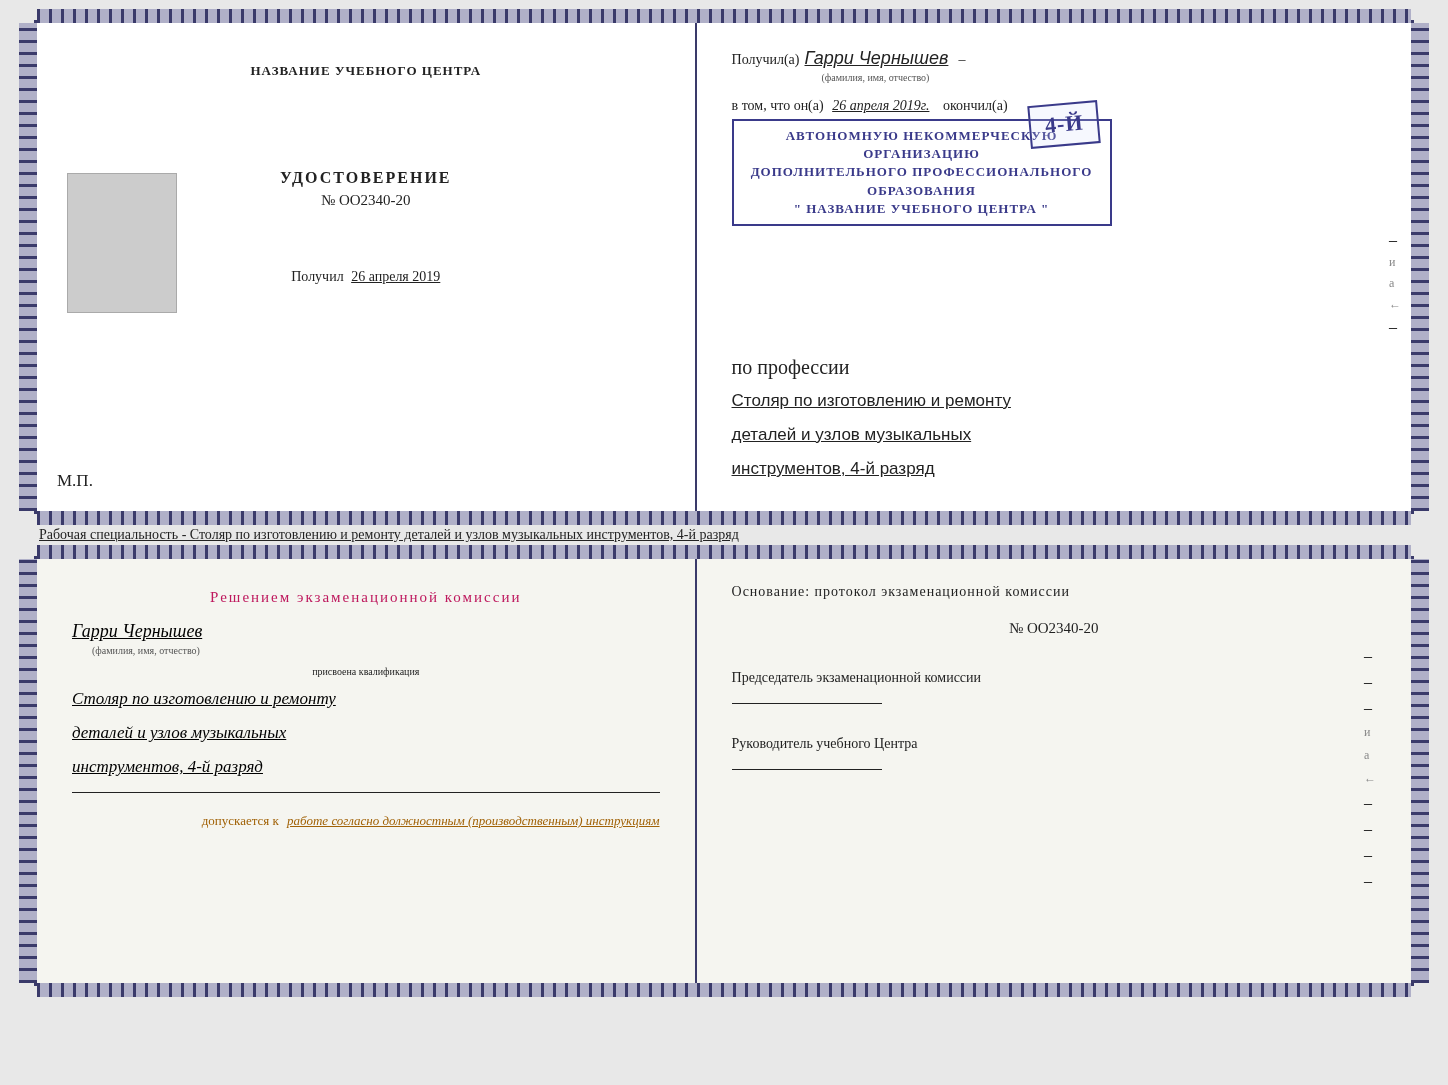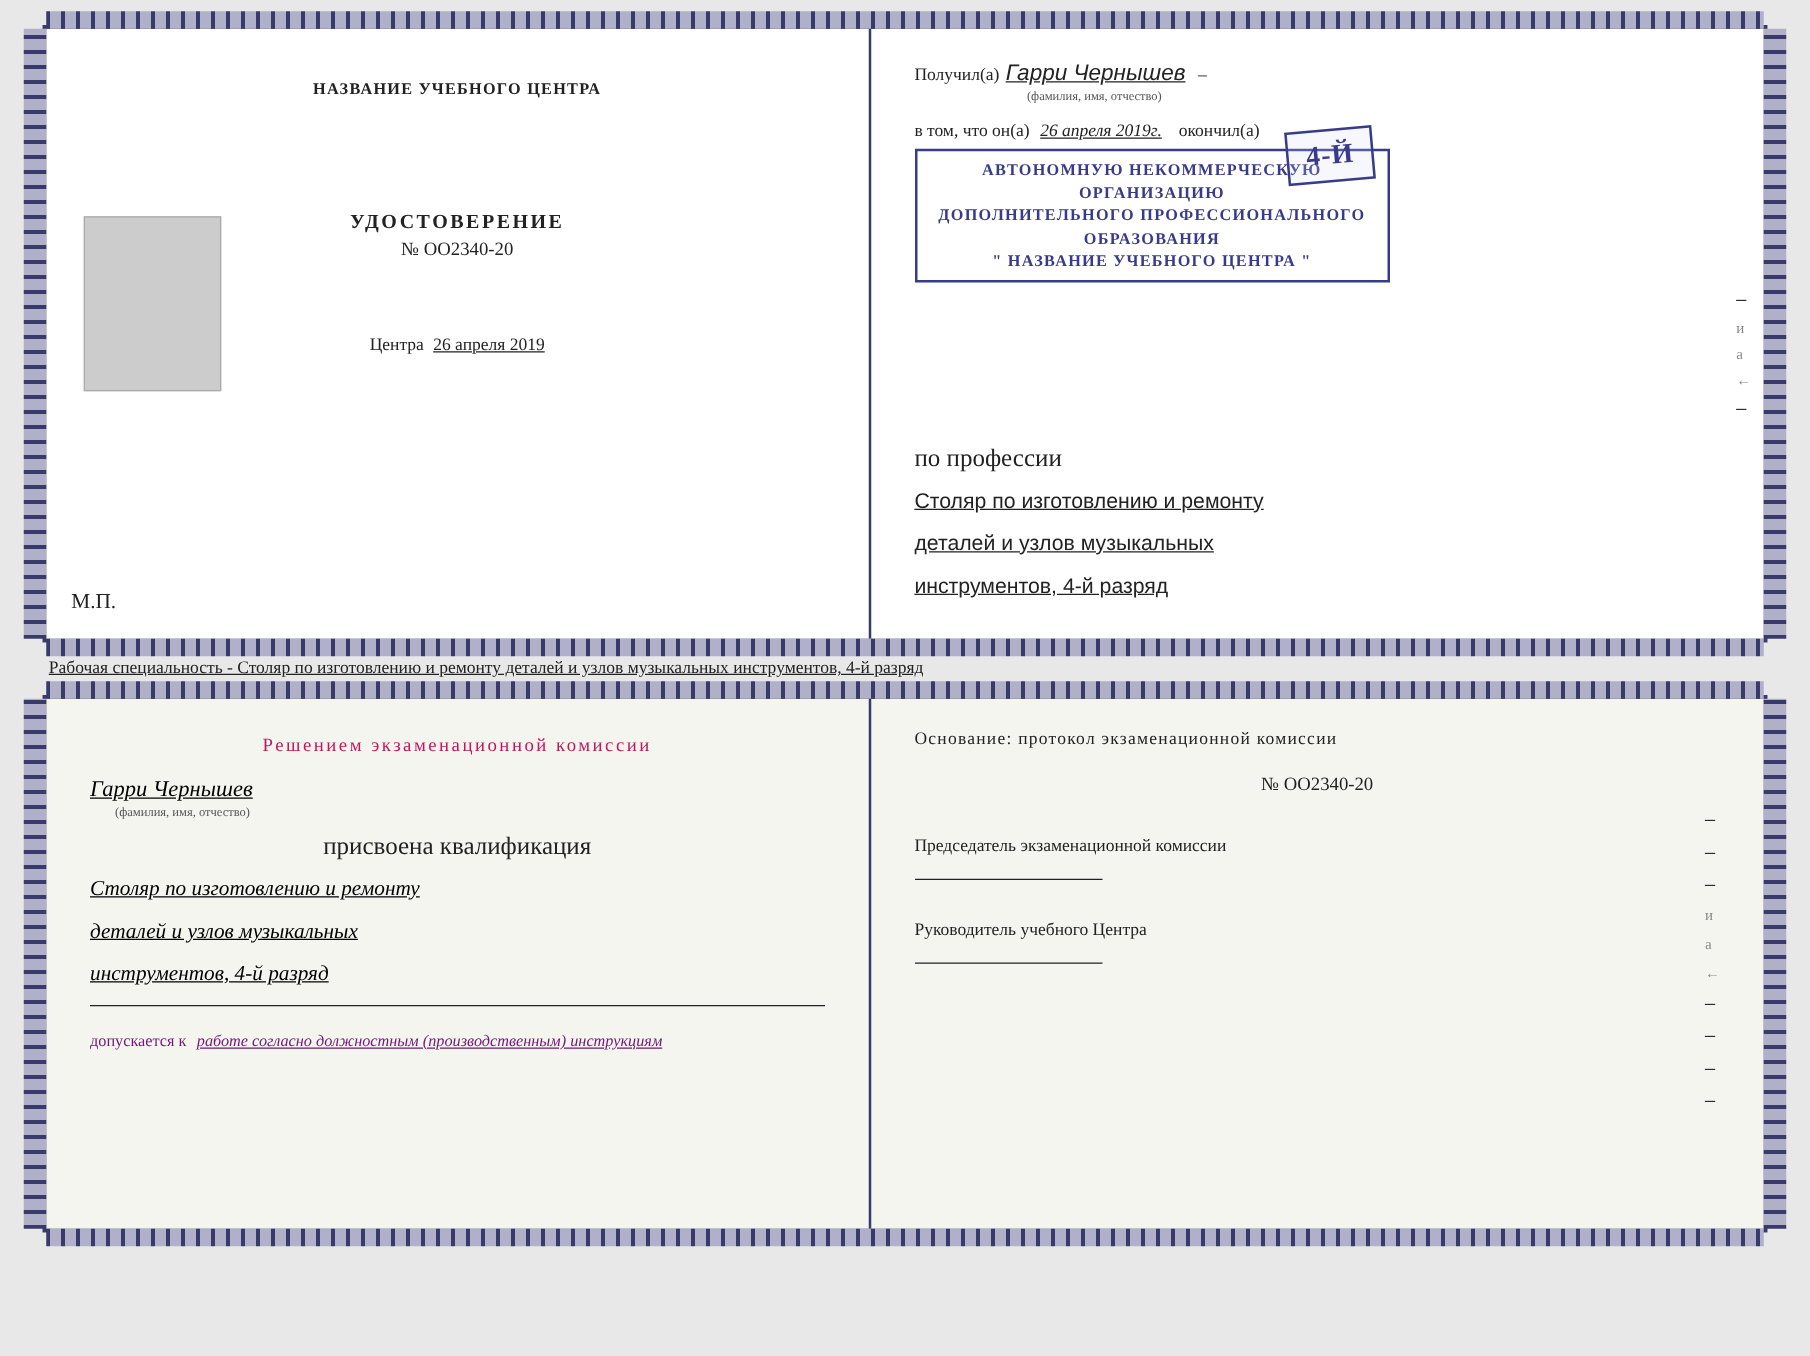--- a/index.html
+++ b/index.html
@@ -238,30 +238,31 @@
     .decision-text {
       font-size: 15px;
       font-weight: normal;
       text-align: center;
       letter-spacing: 2px;
       color: #be185d;
       margin-bottom: 15px;
     }
 
     .prisvoena {
-      font-size: 20px;
+      font-size: 10px;
       text-align: center;
       color: #222;
       margin: 10px 0 5px;
     }
 
     .dopuskaetsya {
       font-size: 13px;
-      color: #701a75;
+      color: #a16207;
       margin-top: 20px;
+      text-align: right;
     }
 
     .osnovaniye {
       font-size: 14px;
       color: #222;
       letter-spacing: 1px;
       margin-bottom: 20px;
     }
 
     .protocol-number {
@@ -311,21 +312,21 @@
     <div class="top-document">
       <div class="top-tabs"></div>
       <div class="side-tabs-left"></div>
 
       <div class="left-page">
         <div class="org-name">НАЗВАНИЕ УЧЕБНОГО ЦЕНТРА</div>
         <div class="photo-placeholder"></div>
         <div class="cert-title">УДОСТОВЕРЕНИЕ</div>
         <div class="cert-number">№ OO2340-20</div>
         <div class="issued-line">
-          <span>Центра</span>
+          <span>Получил</span>
           <span style="text-decoration:underline; margin-left:4px;">26 апреля 2019</span>
         </div>
         <div class="mp-line">М.П.</div>
       </div>
 
       <div class="right-page">
         <div class="received-line">
           <span style="font-size:14px;">Получил(а)</span>
           <span class="handwritten-name">Гарри Чернышев</span>
           <span style="margin-left:5px;">–</span>

